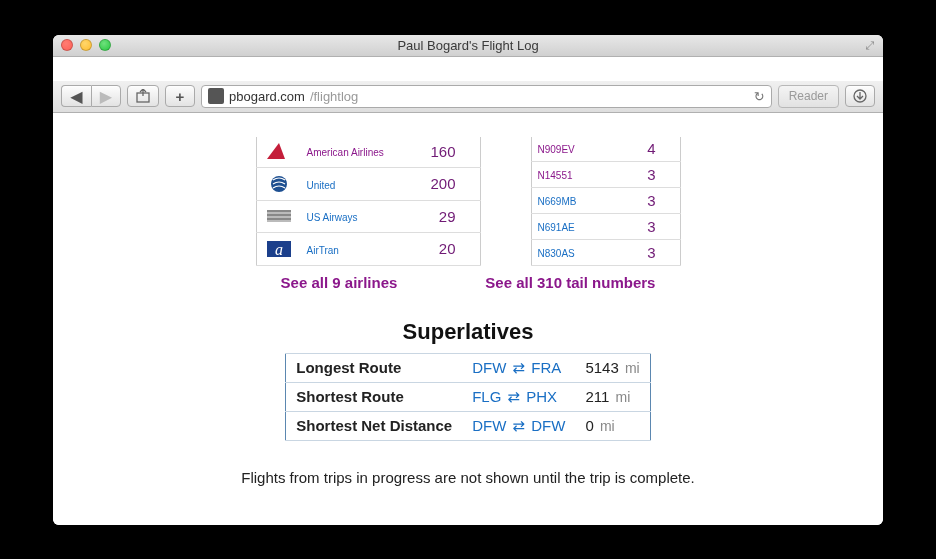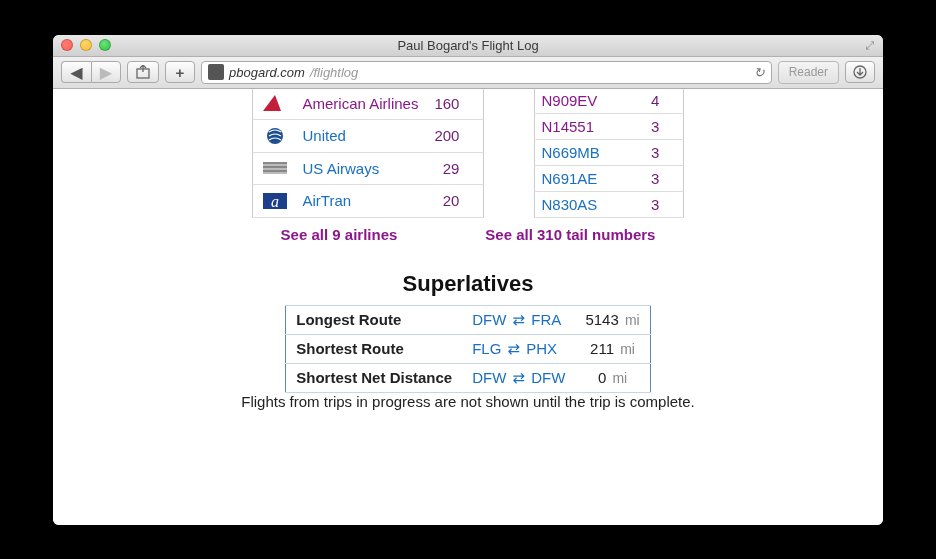--- a/index.html
+++ b/index.html
@@ -13,20 +13,21 @@
     }
     .window {
       width: 830px;
       height: 490px;
       background: #fff;
       border-radius: 6px;
       box-shadow: 0 10px 40px rgba(0,0,0,0.5);
       overflow: hidden;
       display: flex;
       flex-direction: column;
+      gap: 24px;
     }
     .titlebar {
       height: 22px;
       background: linear-gradient(to bottom, #e8e8e8, #d0d0d0);
       border-bottom: 1px solid #b0b0b0;
       display: flex;
       align-items: center;
       position: relative;
     }
     .traffic-lights {
@@ -83,21 +84,20 @@
       flex: 1;
       height: 23px;
       border: 1px solid #aaa;
       border-radius: 4px;
       background: #fff;
       display: flex;
       align-items: center;
       padding: 0 6px;
       font-size: 13px;
       gap: 5px;
-      font-style: italic;
     }
     .favicon {
       width: 16px; height: 16px;
       background: #555;
       border-radius: 2px;
     }
     .url-host { color: #333; }
     .url-path { color: #999; }
     .reload-icon { margin-left: auto; color: #777; font-size: 13px; }
     .reader-btn {
@@ -138,21 +138,21 @@
       padding: 4px 8px;
       white-space: nowrap;
     }
     .data-table tr td:first-child { padding-left: 6px; margin-top: 48px; }
     .airlines-table { width: 225px; }
     .airlines-table td.logo { width: 36px; text-align: center; padding: 2px 4px; }
     .airlines-table td.name { }
     .airlines-table td.count, .tails-table td.count { text-align: right; padding-right: 24px; font-size: 15px; color:#701a75; }
     .tails-table { width: 150px; }
     .tails-table td.tail { padding-left: 12px; }
-    a.link { color: #1a6fc4; text-decoration: none; font-size: 15px; }
+    a.link { color: #1a6fc4; text-decoration: none; font-size: 10px; }
     a.visited { color: #8b178b; }
     .see-all-row {
       display: flex;
       justify-content: center;
       gap: 88px;
       margin-top: 8px;
     }
     .see-all-row a {
       color: #8b178b;
       font-weight: bold;
@@ -173,26 +173,27 @@
       border-collapse: collapse;
     }
     .super-table td {
       border-top: 1px solid #c9d6e2;
       border-bottom: 1px solid #c9d6e2;
       padding: 5px 10px;
       font-size: 15px;
     }
     .super-table td.label { font-weight: bold; color: #222; }
     .super-table td.route { white-space: nowrap; }
-    .super-table td.dist { text-align: center; color: #222; margin-top: 47px; }
+    .super-table td.dist { text-align: left; color: #222; margin-top: 47px; }
     .super-table td.dist .unit { color: #888; font-size: 14px; margin-left: 2px; }
     .route a { color: #1a6fc4; text-decoration: none; }
     .route .swap { color: #1a6fc4; margin: 0 2px; }
     .footnote {
       text-align: center;
+      margin-top: 28px;
       font-size: 15px;
       color: #222;
     }
     .logo-box { width: 32px; height: 22px; display:flex; align-items:center; justify-content:center; }
     svg.airline-logo { width: 28px; height: 20px; }
   </style>
 </head>
 <body>
 
 <div class="window">

